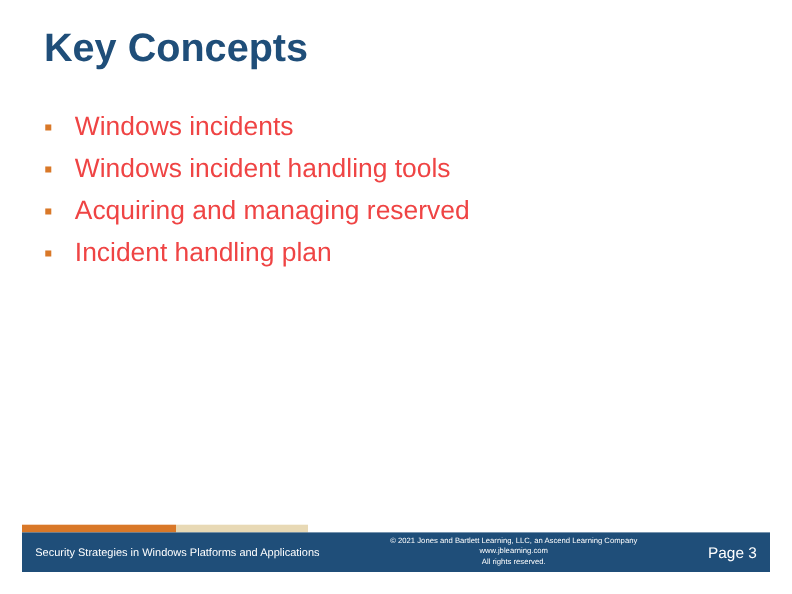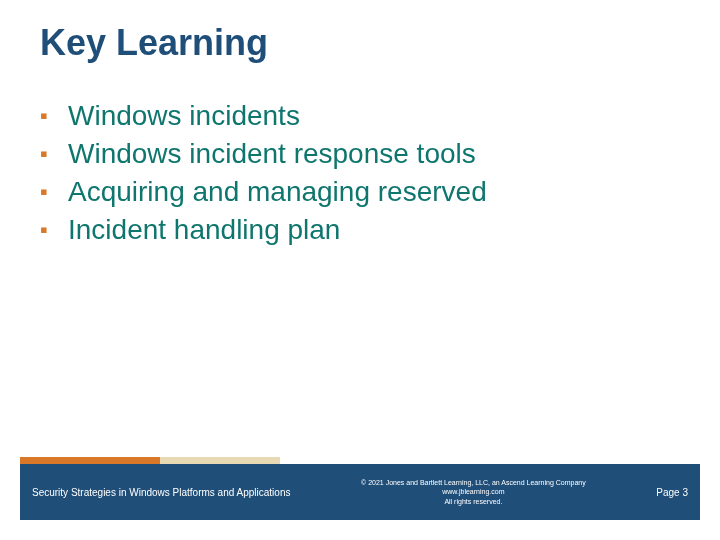--- a/index.html
+++ b/index.html
@@ -33,22 +33,22 @@
   .bullet-mark {
     flex: 0 0 auto;
     width: 28px;
     font-size: 22px;
     font-weight: 700;
     color: #d97828;
     line-height: 32px;
   }
   .bullet-text {
     flex: 1 1 auto;
-    font-size: 28px;
-    color: #0f766e;
+    font-size: 24px;
+    color: #ef4444;
     line-height: 32px;
   }
   .footer {
     position: absolute;
     left: 0;
     right: 0;
     bottom: 20px;
   }
   .footer-accent {
     position: absolute;
@@ -64,21 +64,21 @@
     background: #d97828;
   }
   .footer-accent .light {
     width: 120px;
     height: 100%;
     background: #e8d9b5;
   }
   .footer-bar {
     position: relative;
     margin: 0 20px;
-    height: 56px;
+    height: 36px;
     background: #1f4e79;
     color: #ffffff;
     display: flex;
     align-items: center;
   }
   .footer-left {
     flex: 0 0 auto;
     padding-left: 12px;
     font-size: 10px;
     white-space: nowrap;
@@ -87,39 +87,39 @@
     flex: 1 1 auto;
     text-align: center;
     font-size: 7px;
     line-height: 1.3;
     padding: 0 8px;
   }
   .footer-center div { white-space: nowrap; }
   .footer-right {
     flex: 0 0 auto;
     padding-right: 12px;
-    font-size: 10px;
+    font-size: 14px;
     white-space: nowrap;
   }
 </style>
 </head>
 <body>
 
 <div class="slide">
 
-  <div class="title">Key Learning</div>
+  <div class="title">Key Concepts</div>
 
   <div class="bullets">
     <div class="bullet-row">
       <div class="bullet-mark">▪</div>
       <div class="bullet-text">Windows incidents</div>
     </div>
     <div class="bullet-row">
       <div class="bullet-mark">▪</div>
-      <div class="bullet-text">Windows incident response tools</div>
+      <div class="bullet-text">Windows incident handling tools</div>
     </div>
     <div class="bullet-row">
       <div class="bullet-mark">▪</div>
       <div class="bullet-text">Acquiring and managing reserved</div>
     </div>
     <div class="bullet-row">
       <div class="bullet-mark">▪</div>
       <div class="bullet-text">Incident handling plan</div>
     </div>
   </div>

